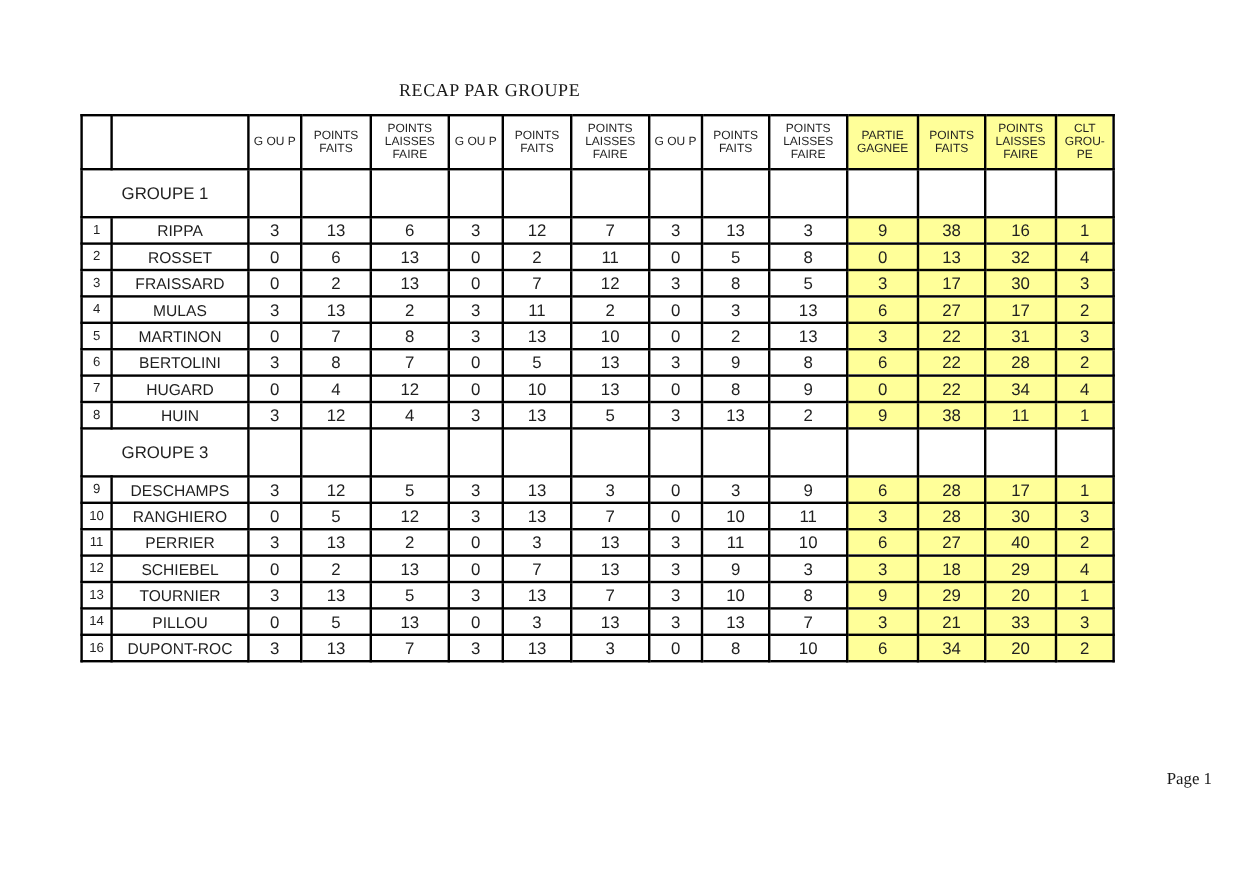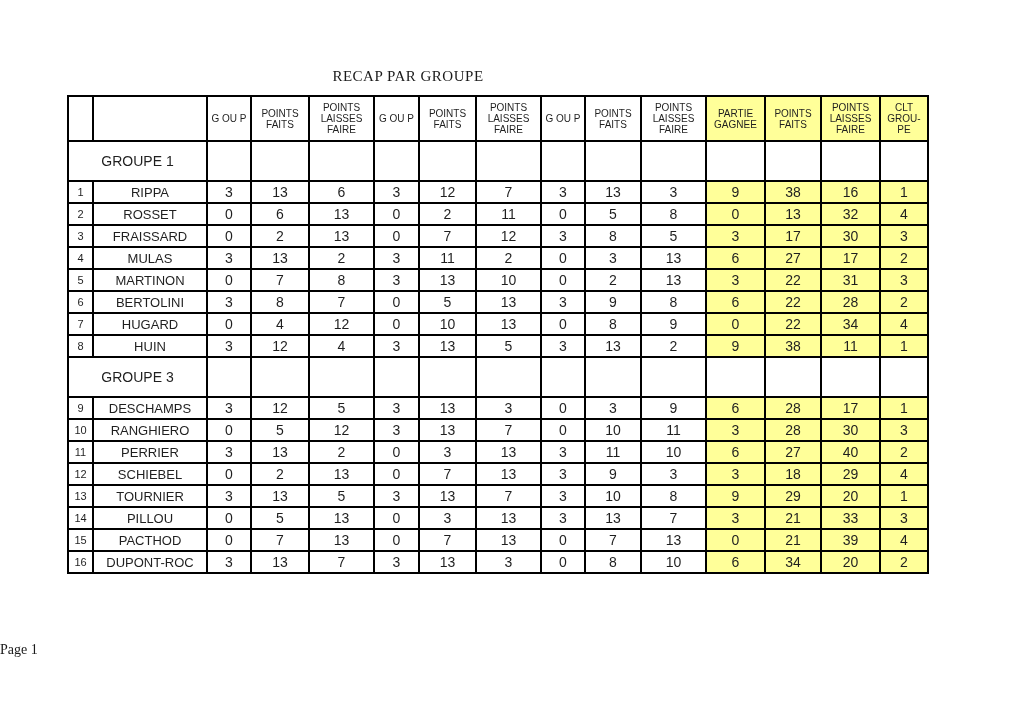--- a/index.html
+++ b/index.html
@@ -28,21 +28,21 @@
     font-family: "Liberation Serif", serif;
     font-size: 15px;
     color: #1a1a1a;
     letter-spacing: 0.5px;
   }
   .doc-footer {
     position: absolute;
     top: 642px;
     left: 0;
     width: 1010px;
-    text-align: left;
+    text-align: right;
     font-family: "Liberation Serif", serif;
     font-size: 14px;
     color: #1a1a1a;
   }
   table.recap {
     position: absolute;
     left: 67px;
     top: 95px;
     border-collapse: collapse;
     table-layout: fixed;
@@ -394,37 +394,20 @@
           <td class="score">13</td>
           <td class="score">3</td>
           <td class="score">13</td>
           <td class="score">7</td>
           <td class="score hl">3</td>
           <td class="score hl">21</td>
           <td class="score hl">33</td>
           <td class="score hl">3</td>
         </tr>
         <tr class="data-row">
-          <td class="row-num">15</td>
-          <td class="player-name">PACTHOD</td>
-          <td class="score">0</td>
-          <td class="score">7</td>
-          <td class="score">13</td>
-          <td class="score">0</td>
-          <td class="score">7</td>
-          <td class="score">13</td>
-          <td class="score">0</td>
-          <td class="score">7</td>
-          <td class="score">13</td>
-          <td class="score hl">0</td>
-          <td class="score hl">21</td>
-          <td class="score hl">39</td>
-          <td class="score hl">4</td>
-        </tr>
-        <tr class="data-row">
           <td class="row-num">16</td>
           <td class="player-name">DUPONT-ROC</td>
           <td class="score">3</td>
           <td class="score">13</td>
           <td class="score">7</td>
           <td class="score">3</td>
           <td class="score">13</td>
           <td class="score">3</td>
           <td class="score">0</td>
           <td class="score">8</td>

